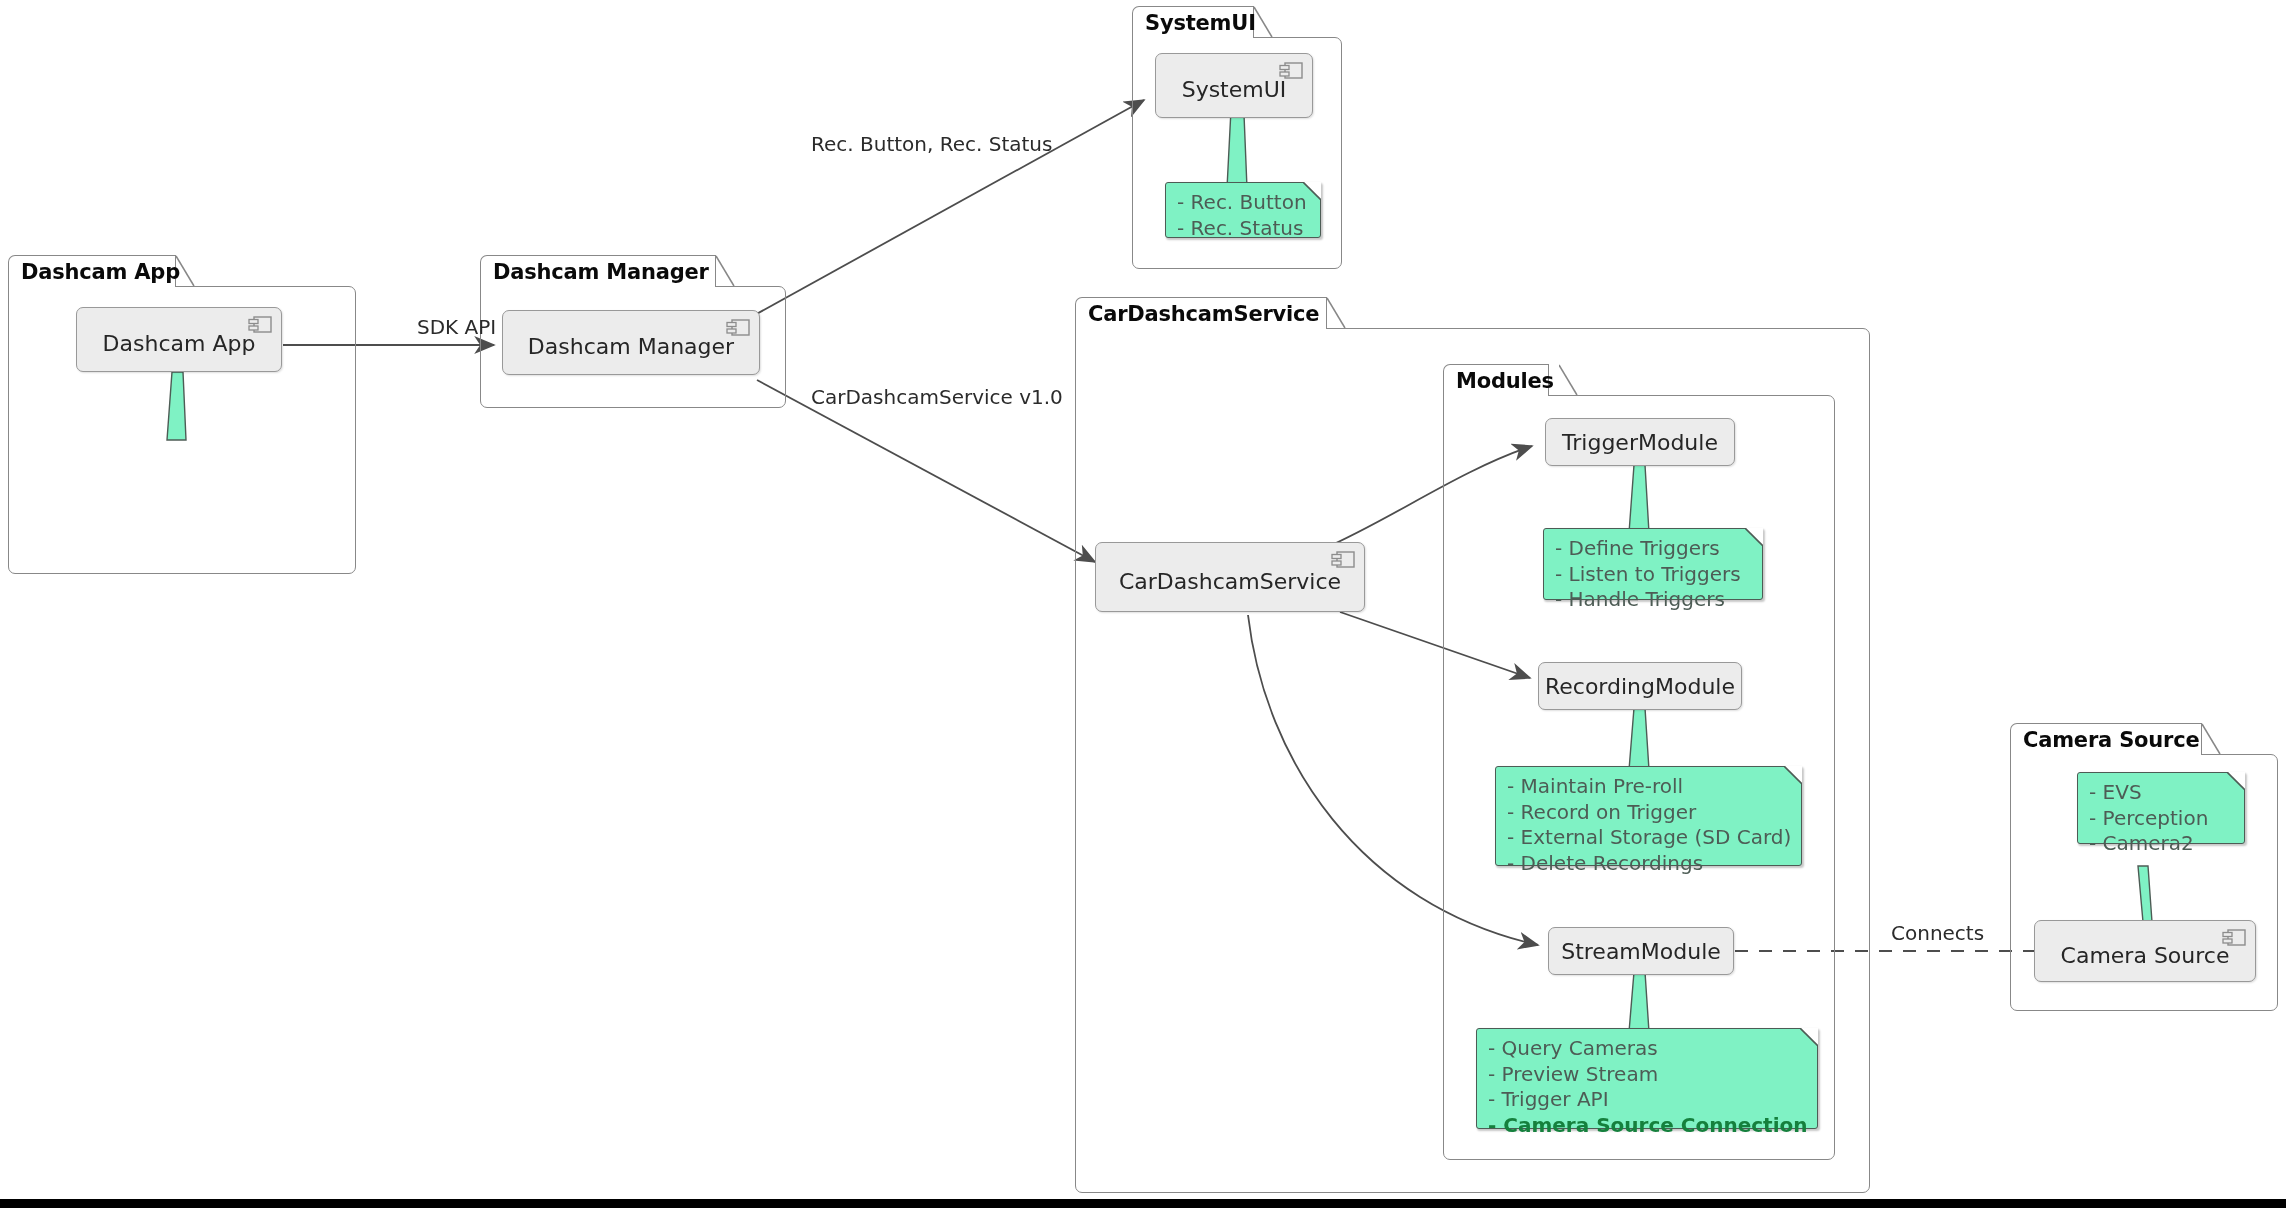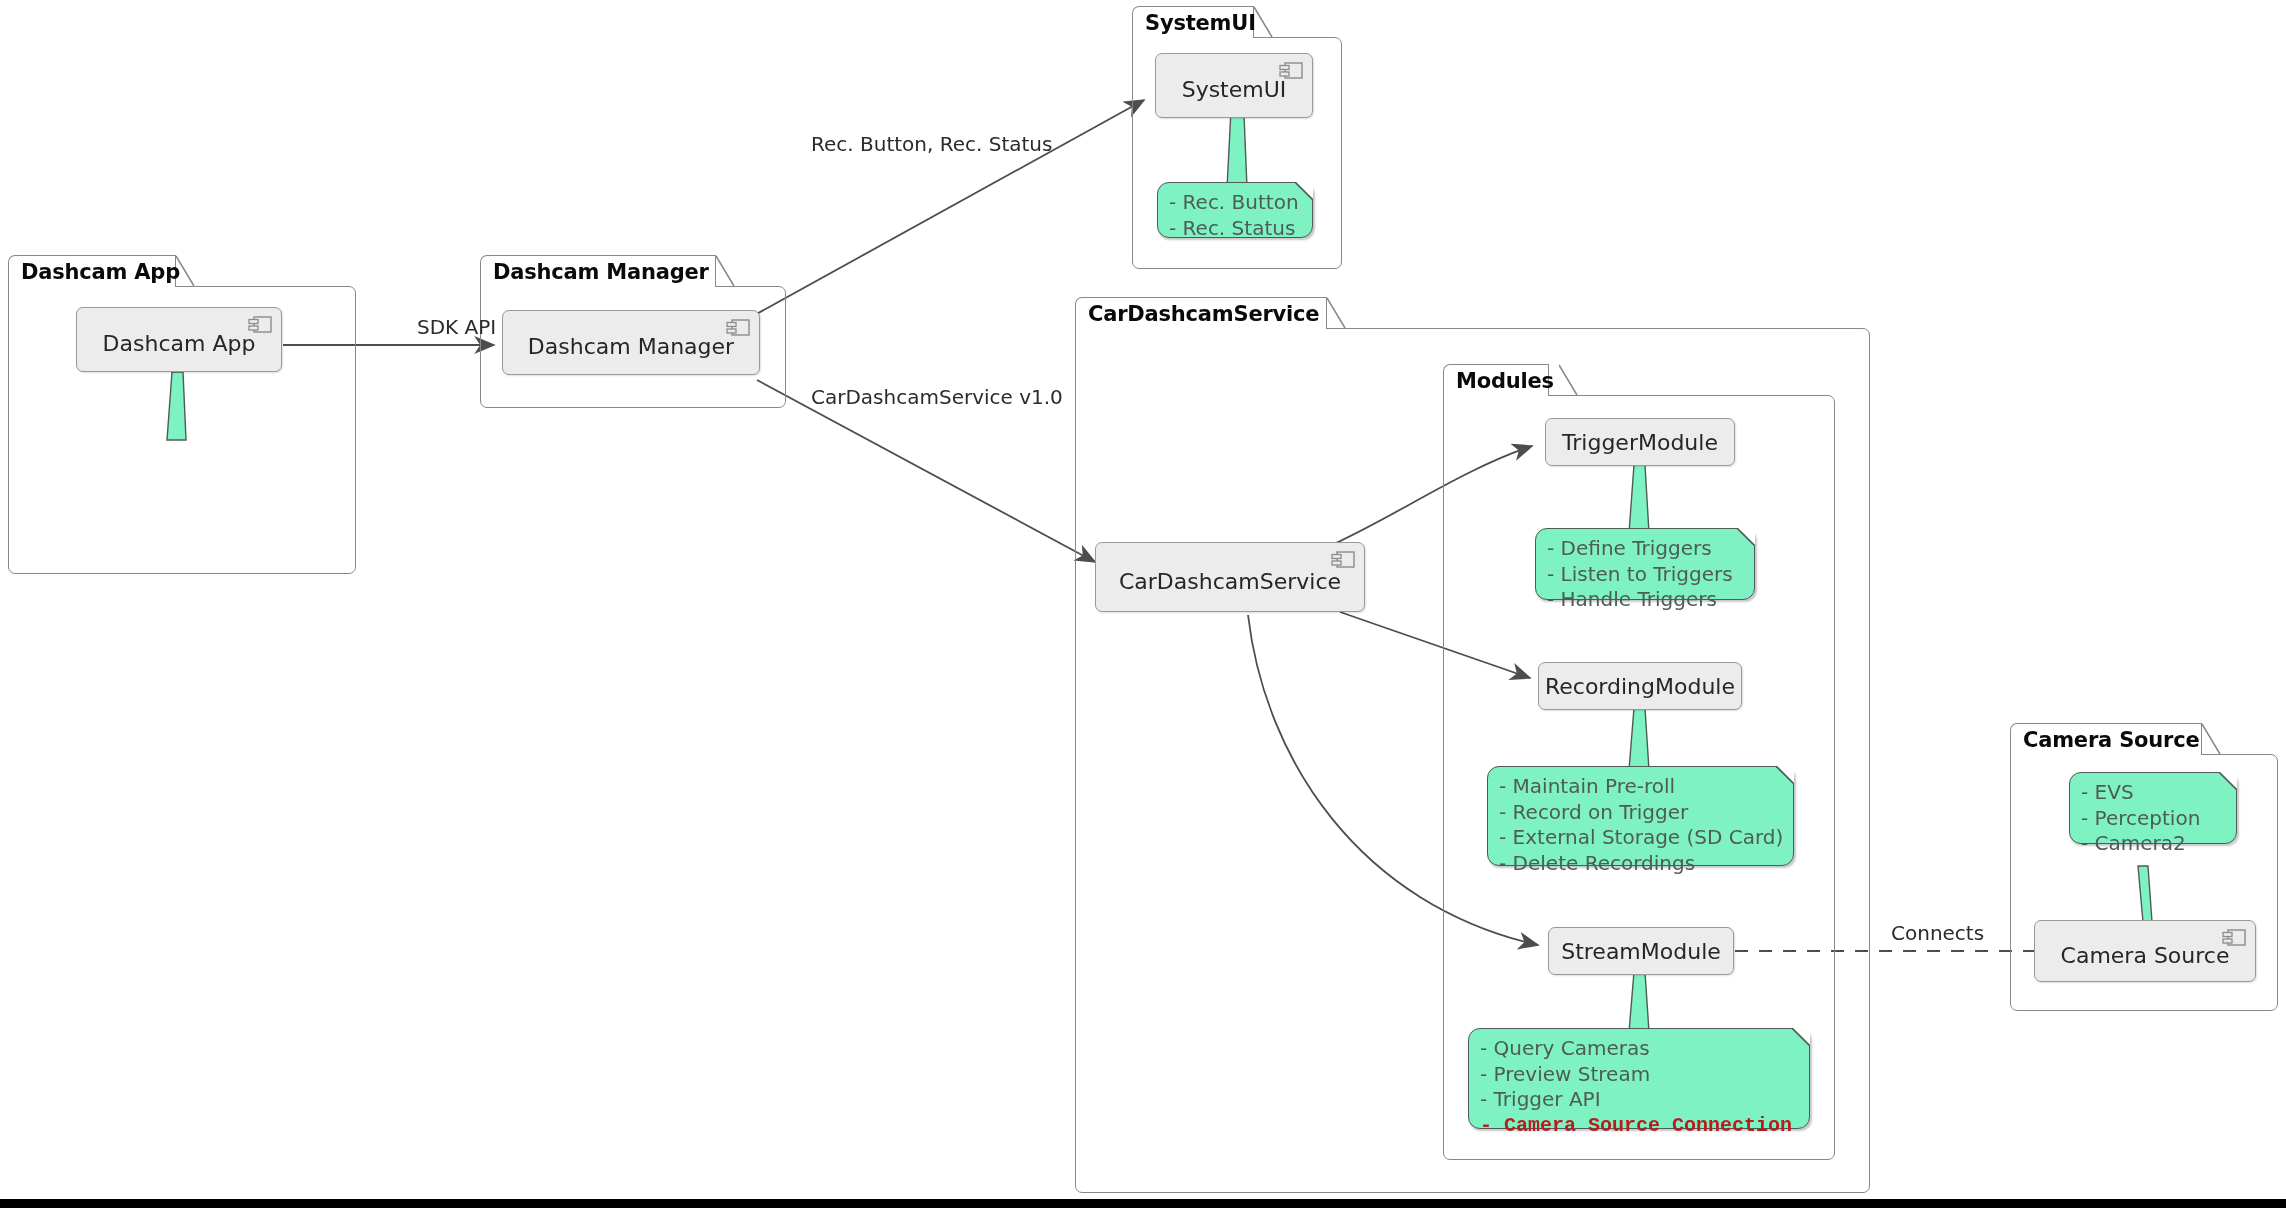--- a/index.html
+++ b/index.html
@@ -100,40 +100,41 @@
     width: 24px;
     height: 17px;
   }
 
   
   .note {
     position: absolute;
     box-sizing: border-box;
     background: #7ff2c4;
     border: 1.6px solid #4d5c55;
-    border-radius: 12px;
+    border-radius: 3px;
     z-index: 5;
     box-shadow: 1.5px 1.5px 2px rgba(0,0,0,0.22);
+    margin-left: 8px;
   }
   .note-fold {
     position: absolute;
     right: -1px;
     top: -1px;
     width: 18px;
     height: 18px;
   }
   .note-lines {
     padding: 7px 12px 7px 11px;
     font-size: 20px;
     line-height: 1.28;
     color: #4d5c55;
     white-space: nowrap;
   }
   .note-lines .ln { display: block; }
-  .note-lines .ln.bold { font-weight: bold; color: #b91c1c; font-family: Liberation Mono, monospace; }
+  .note-lines .ln.bold { font-weight: bold; color: #15803d; }
   .note-lines .ln.cont { padding-left: 13px; }
 
   
   .edge-label {
     position: absolute;
     font-size: 20px;
     color: #2b2b2b;
     white-space: nowrap;
     background: transparent;
     z-index: 8;

